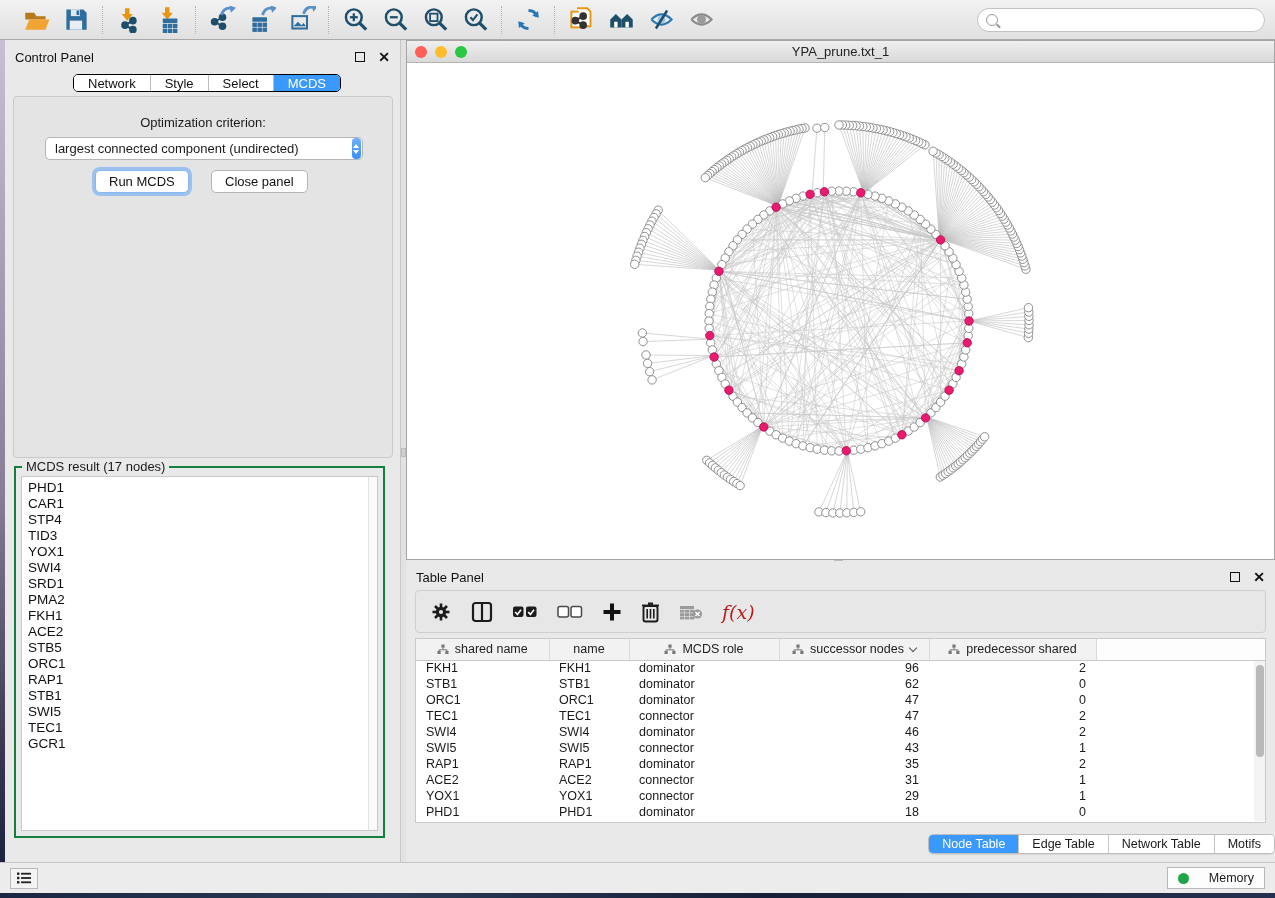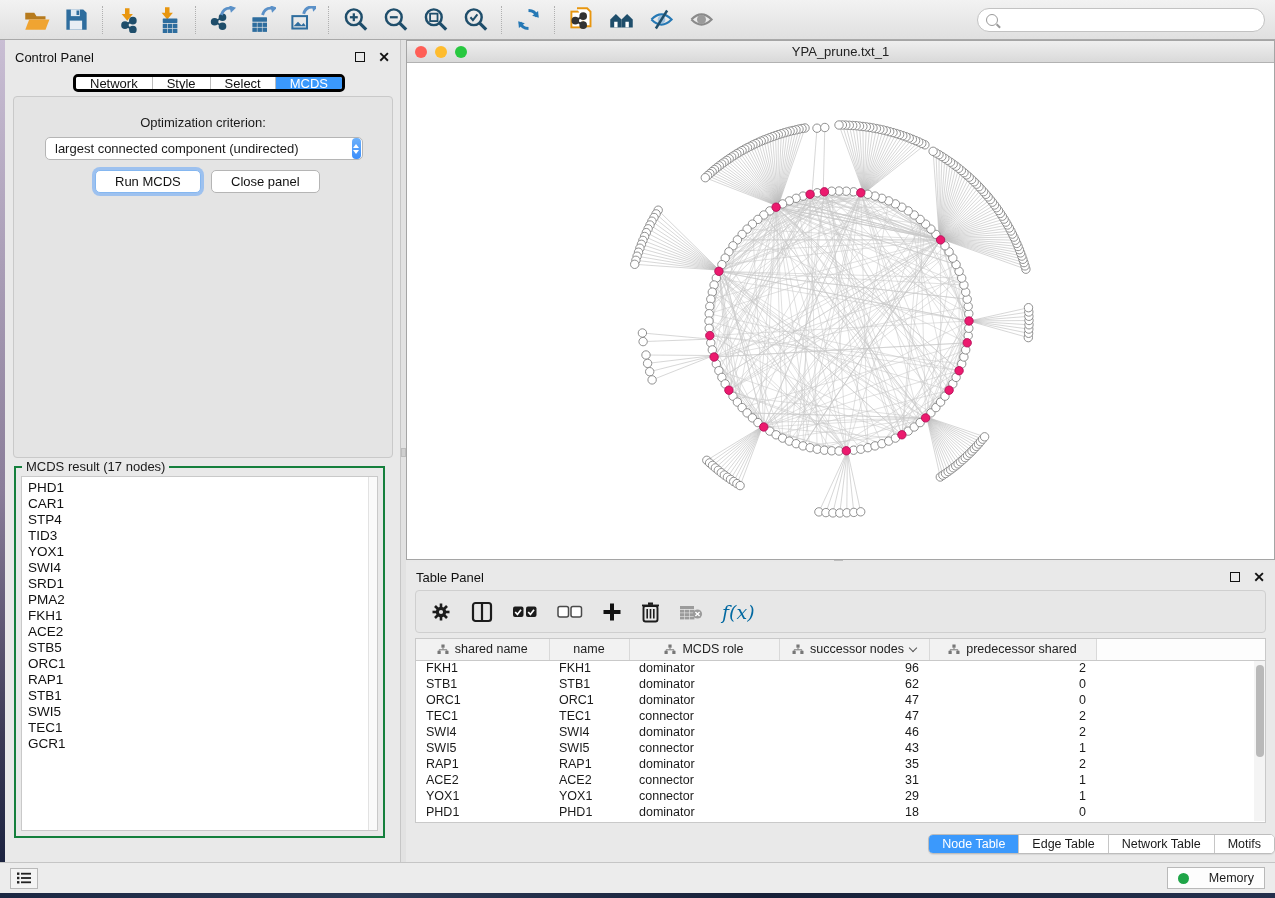--- a/index.html
+++ b/index.html
@@ -34,39 +34,39 @@
   
   #control-panel { left:5px; top:40px; width:396px; height:822px; background:#e9e9e9;
     border-right:1px solid #c6c6c6; padding-top:7px; }
   .panel-head { display:flex; align-items:center; padding:0 10px; height:20px; }
   .panel-title { font-size:13px; color:#111; }
   .panel-head .spacer { flex:1; }
   .float-btn { width:10px; height:10px; border:1.6px solid #111; margin-right:13px; cursor:default; }
   .close-btn { font-weight:bold; font-size:14px; color:#111; cursor:default; line-height:10px; }
 
   #cp-tabs { position:absolute; left:73px; top:74px; display:flex;
-    border:3px solid #000000; border-radius:5px; overflow:hidden; background:#fff; height:18px; }
+    border:1px solid #000000; border-radius:5px; overflow:hidden; background:#fff; height:18px; }
   .cp-tab { padding:2px 14px; font-size:13px; background:#fff; border-right:1px solid #bdbdbd;
     color:#111; cursor:default; display:flex; align-items:center; }
   .cp-tab:last-child { border-right:none; }
   .cp-tab.active { background:#3b99fc; color:#fff; }
 
   #cp-box { position:absolute; left:13px; top:96px; width:380px; height:362px;
     background:#e4e4e4; border:1px solid #c9c9c9; border-radius:4px; }
   #opt-label { position:absolute; left:0; top:18px; width:100%; text-align:center; font-size:13px; }
   #criterion { position:absolute; left:31px; top:40px; width:318px; height:23px; background:#fff;
     border:1px solid #b5b5b5; border-radius:5px; display:flex; align-items:center; cursor:default;gap:44px; }
   #criterion .val { flex:1; padding:0 9px; font-size:13px; white-space:nowrap; }
   #criterion .step { width:19px; height:21px; background:linear-gradient(#6db1fb,#3b8dfa);
     border-radius:4px; margin-right:1px; display:flex; flex-direction:column; align-items:center; justify-content:center; gap:2px; }
   #criterion .step i { width:0; height:0; border-left:3.5px solid transparent; border-right:3.5px solid transparent; }
   #criterion .step i.up { border-bottom:4px solid #fff; }
   #criterion .step i.dn { border-top:4px solid #fff; }
   .aq-btn { position:absolute; top:73px; height:23px; background:#fff; border:1px solid #b5b5b5;
-    border-radius:5px; font-size:13px; padding:0 19px; font-family:inherit; color:#111; cursor:default; }
+    border-radius:5px; font-size:13px; padding:0 13px; font-family:inherit; color:#111; cursor:default; }
   #run-btn { left:81px; box-shadow:0 0 0 3px rgba(110,170,246,.6); border-color:#85b7f0; }
   #closepanel-btn { left:197px; }
 
   #result-group { position:absolute; left:14px; top:466px; width:371px; height:372px;
     border:2px solid #15803d; background:#e9e9e9; }
   #result-legend { position:absolute; left:6px; top:-9px; background:#e9e9e9; padding:0 4px; font-size:13px; }
   #result-list { position:absolute; left:5px; top:8px; right:5px; bottom:5px; background:#fff;
     border:1px solid #c9c9c9; overflow:hidden; padding:3px 0 0 6px; }
   #result-list .item { font-size:13.5px; line-height:16px; color:#111; }
   #result-scroll { position:absolute; right:6px; top:9px; width:9px; bottom:6px; background:#fafafa;
@@ -86,21 +86,21 @@
   .tl { width:12px; height:12px; border-radius:50%; margin-right:8px; cursor:default; }
   #net-title { position:absolute; left:0; width:100%; text-align:center; font-size:13px; color:#222; }
   #net-canvas { position:relative; width:867px; height:496px; background:#fff; }
   #net-canvas svg { display:block; }
 
   
   #table-panel { left:406px; top:562px; width:869px; height:300px; background:#e9e9e9; padding-top:5px; }
   #tp-toolbar { position:absolute; left:9px; top:28px; right:9px; height:43px; background:#e7e7e7;
     border:1px solid #cfcfcf; border-radius:4px; display:flex; align-items:center; gap:19px; padding:0 14px; }
   .tpicon { display:flex; align-items:center; justify-content:center; height:26px; cursor:default; }
-  .fx { font-family:"DejaVu Serif", serif; font-style:italic; font-size:19px; color:#0369a1; }
+  .fx { font-family:"DejaVu Serif", serif; font-style:italic; font-size:19px; color:#b91c1c; }
   #tbl-wrap { position:absolute; left:9px; top:76px; right:9px; height:185px; background:#fff;
     border:1px solid #c9c9c9; overflow:hidden; }
   #tbl { width:100%; border-collapse:collapse; table-layout:fixed; }
   #tbl th { height:21px; background:#f2f2f2; border-bottom:1px solid #c9c9c9; border-right:1px solid #d9d9d9;
     font-weight:normal; font-size:12.5px; color:#222; position:relative; }
   #tbl th .hwrap { display:flex; align-items:center; justify-content:center; gap:6px; padding:0 4px; }
   #tbl th.filler { border-right:none; background:#fdfdfd; }
   #tbl td { height:16px; font-size:12.5px; padding:0 10px; white-space:nowrap; overflow:hidden; }
   #tbl td.num { text-align:right; }
   .sort-chev { width:6px; height:6px; border-right:1.4px solid #555; border-bottom:1.4px solid #555;

